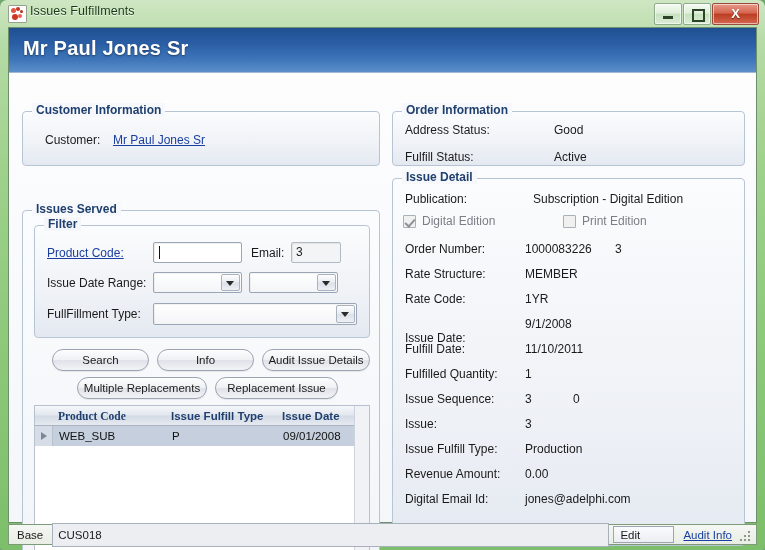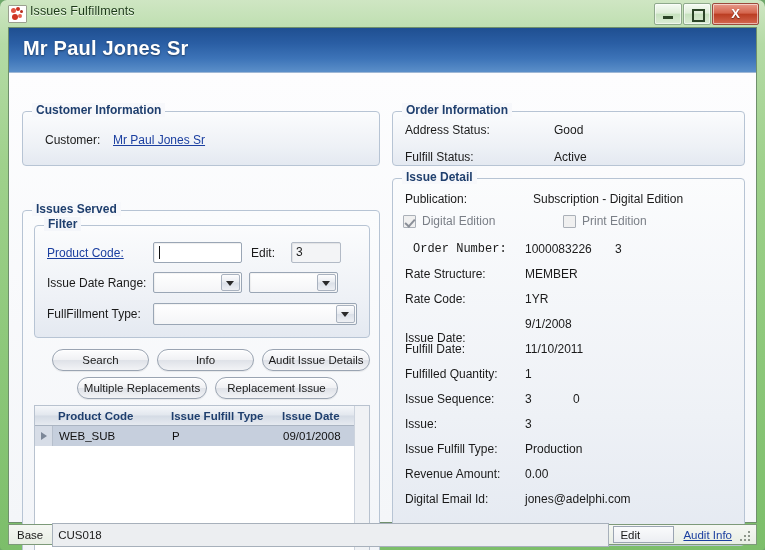--- a/index.html
+++ b/index.html
@@ -269,21 +269,21 @@
       <div class="group plain" style="left:13px;top:105px;width:358px;height:368px;">
         <div class="glabel">Issues Served</div>
 
         <div class="group" style="left:11px;top:14px;width:336px;height:113px;">
           <div class="glabel" style="background:#f4f6fa;">Filter</div>
 
           <div class="link" style="left:12px;top:20px;">Product Code:</div>
           <div class="tbox" style="left:118px;top:16px;width:89px;height:21px;">
             <span class="caret"></span>
           </div>
-          <div class="lbl" style="left:216px;top:20px;">Edit:</div>
+          <div class="lbl" style="left:216px;top:20px;">Email:</div>
           <div class="tbox ro" style="left:256px;top:16px;width:50px;height:21px;">3</div>
 
           <div class="lbl" style="left:12px;top:50px;">Issue Date Range:</div>
           <div class="combo" style="left:118px;top:46px;width:89px;height:21px;">
             <span class="arrowbtn"></span>
           </div>
           <div class="combo" style="left:214px;top:46px;width:89px;height:21px;">
             <span class="arrowbtn"></span>
           </div>
 
@@ -295,21 +295,21 @@
 
         <div class="btn" style="left:29px;top:138px;width:97px;">Search</div>
         <div class="btn" style="left:134px;top:138px;width:97px;">Info</div>
         <div class="btn" style="left:239px;top:138px;width:108px;">Audit Issue Details</div>
         <div class="btn" style="left:54px;top:166px;width:130px;">Multiple Replacements</div>
         <div class="btn" style="left:192px;top:166px;width:123px;">Replacement Issue</div>
 
         <div class="grid" style="left:11px;top:194px;width:336px;height:164px;">
           <div class="grid-head">
             <div class="cell" style="width:17px;flex:0 0 17px;padding-left:0;"></div>
-            <div class="cell" style="flex:0 0 113px;">Product Code</div>
+            <div class="cell" style="flex:0 0 113px;font-family:Liberation Serif, serif;">Product Code</div>
             <div class="cell" style="flex:0 0 111px;">Issue Fulfill Type</div>
             <div class="cell" style="flex:1 1 auto;">Issue Date</div>
           </div>
           <div class="grid-row">
             <div class="rowmark"></div>
             <div class="cell" style="flex:0 0 113px;">WEB_SUB</div>
             <div class="cell" style="flex:0 0 111px;">P</div>
             <div class="cell" style="flex:1 1 auto;">09/01/2008</div>
           </div>
           <div class="gridscroll"></div>
@@ -324,21 +324,21 @@
 
         <div class="cbwrap" style="left:10px;top:35px;">
           <span class="cbox checked"></span>
           <span class="cblabel">Digital Edition</span>
         </div>
         <div class="cbwrap" style="left:170px;top:35px;">
           <span class="cbox"></span>
           <span class="cblabel">Print Edition</span>
         </div>
 
-        <div class="lbl" style="left:20px;top:63px;font-family:Liberation Mono, monospace;">Order Number:</div>
+        <div class="lbl" style="left:12px;top:63px;">Order Number:</div>
         <div class="val" style="left:132px;top:63px;">1000083226</div>
         <div class="val" style="left:222px;top:63px;">3</div>
 
         <div class="lbl" style="left:12px;top:88px;">Rate Structure:</div>
         <div class="val" style="left:132px;top:88px;">MEMBER</div>
 
         <div class="lbl" style="left:12px;top:113px;">Rate Code:</div>
         <div class="val" style="left:132px;top:113px;">1YR</div>
 
         <div class="lbl" style="left:12px;top:152px;">Issue Date:</div>

